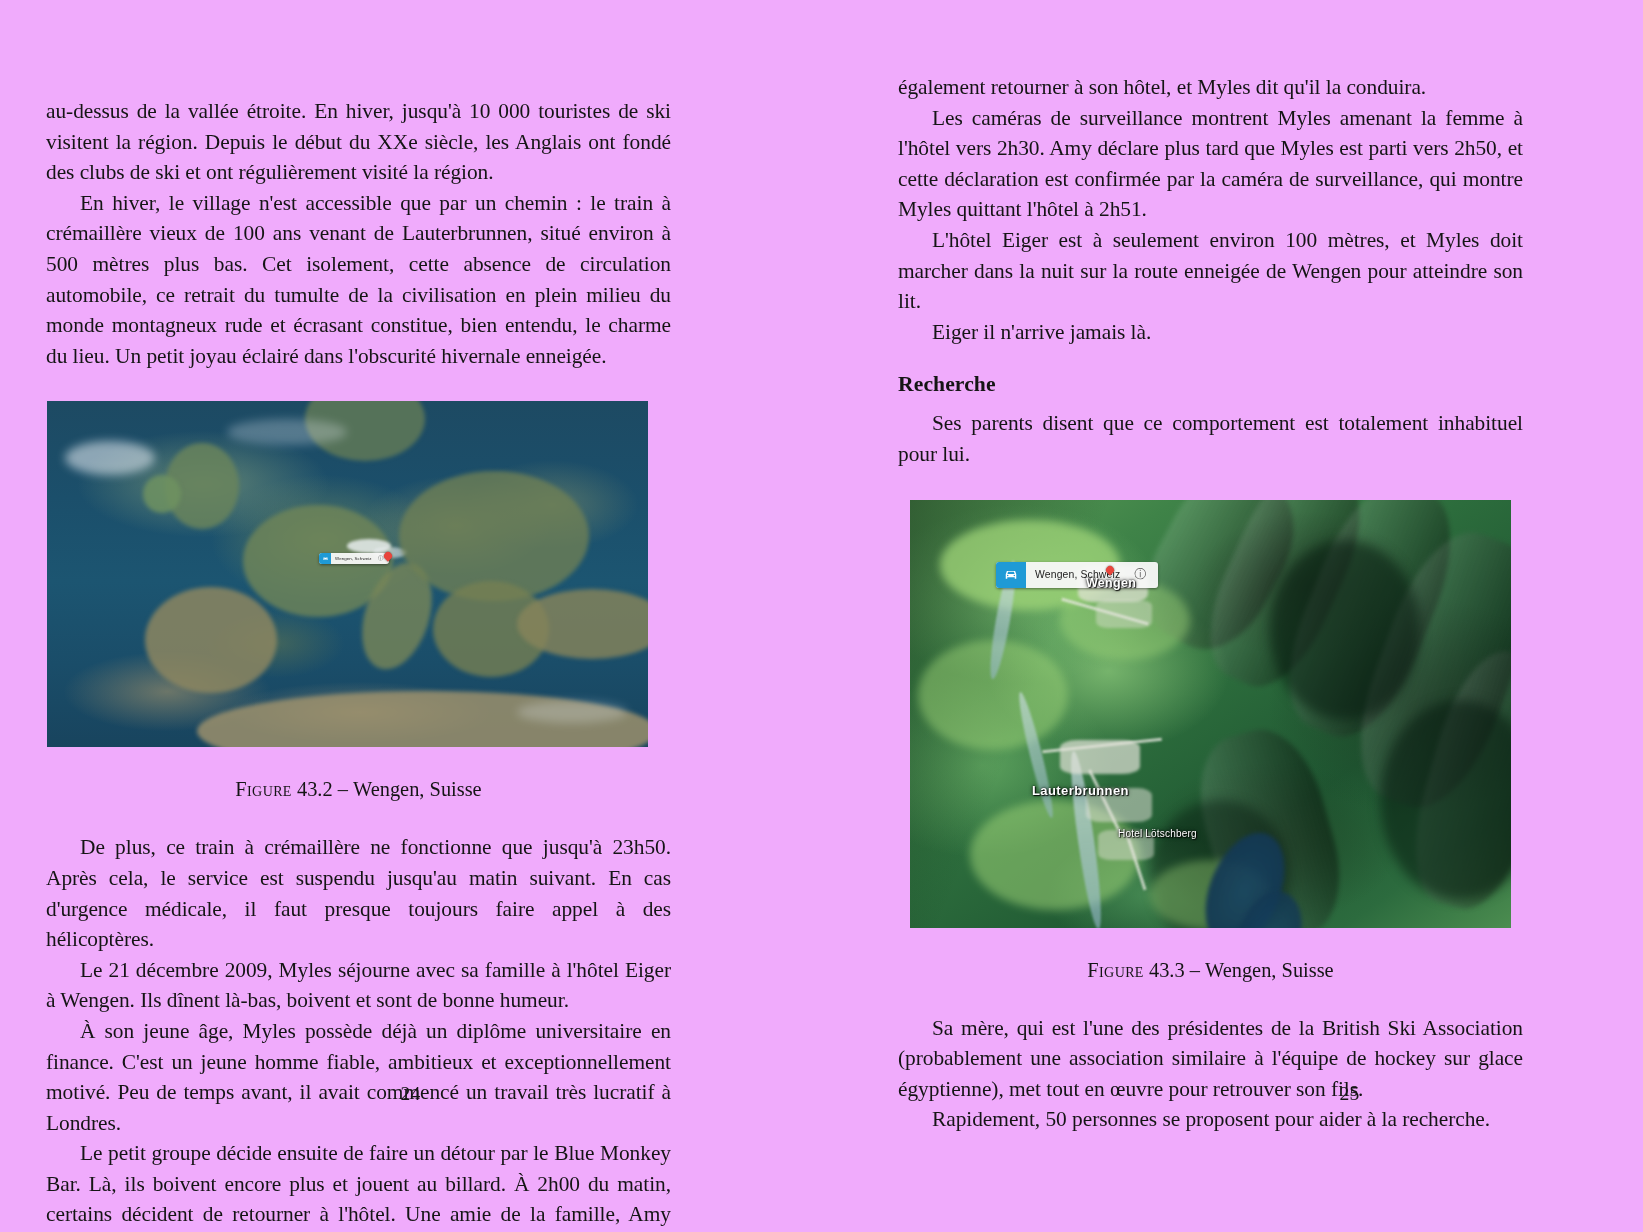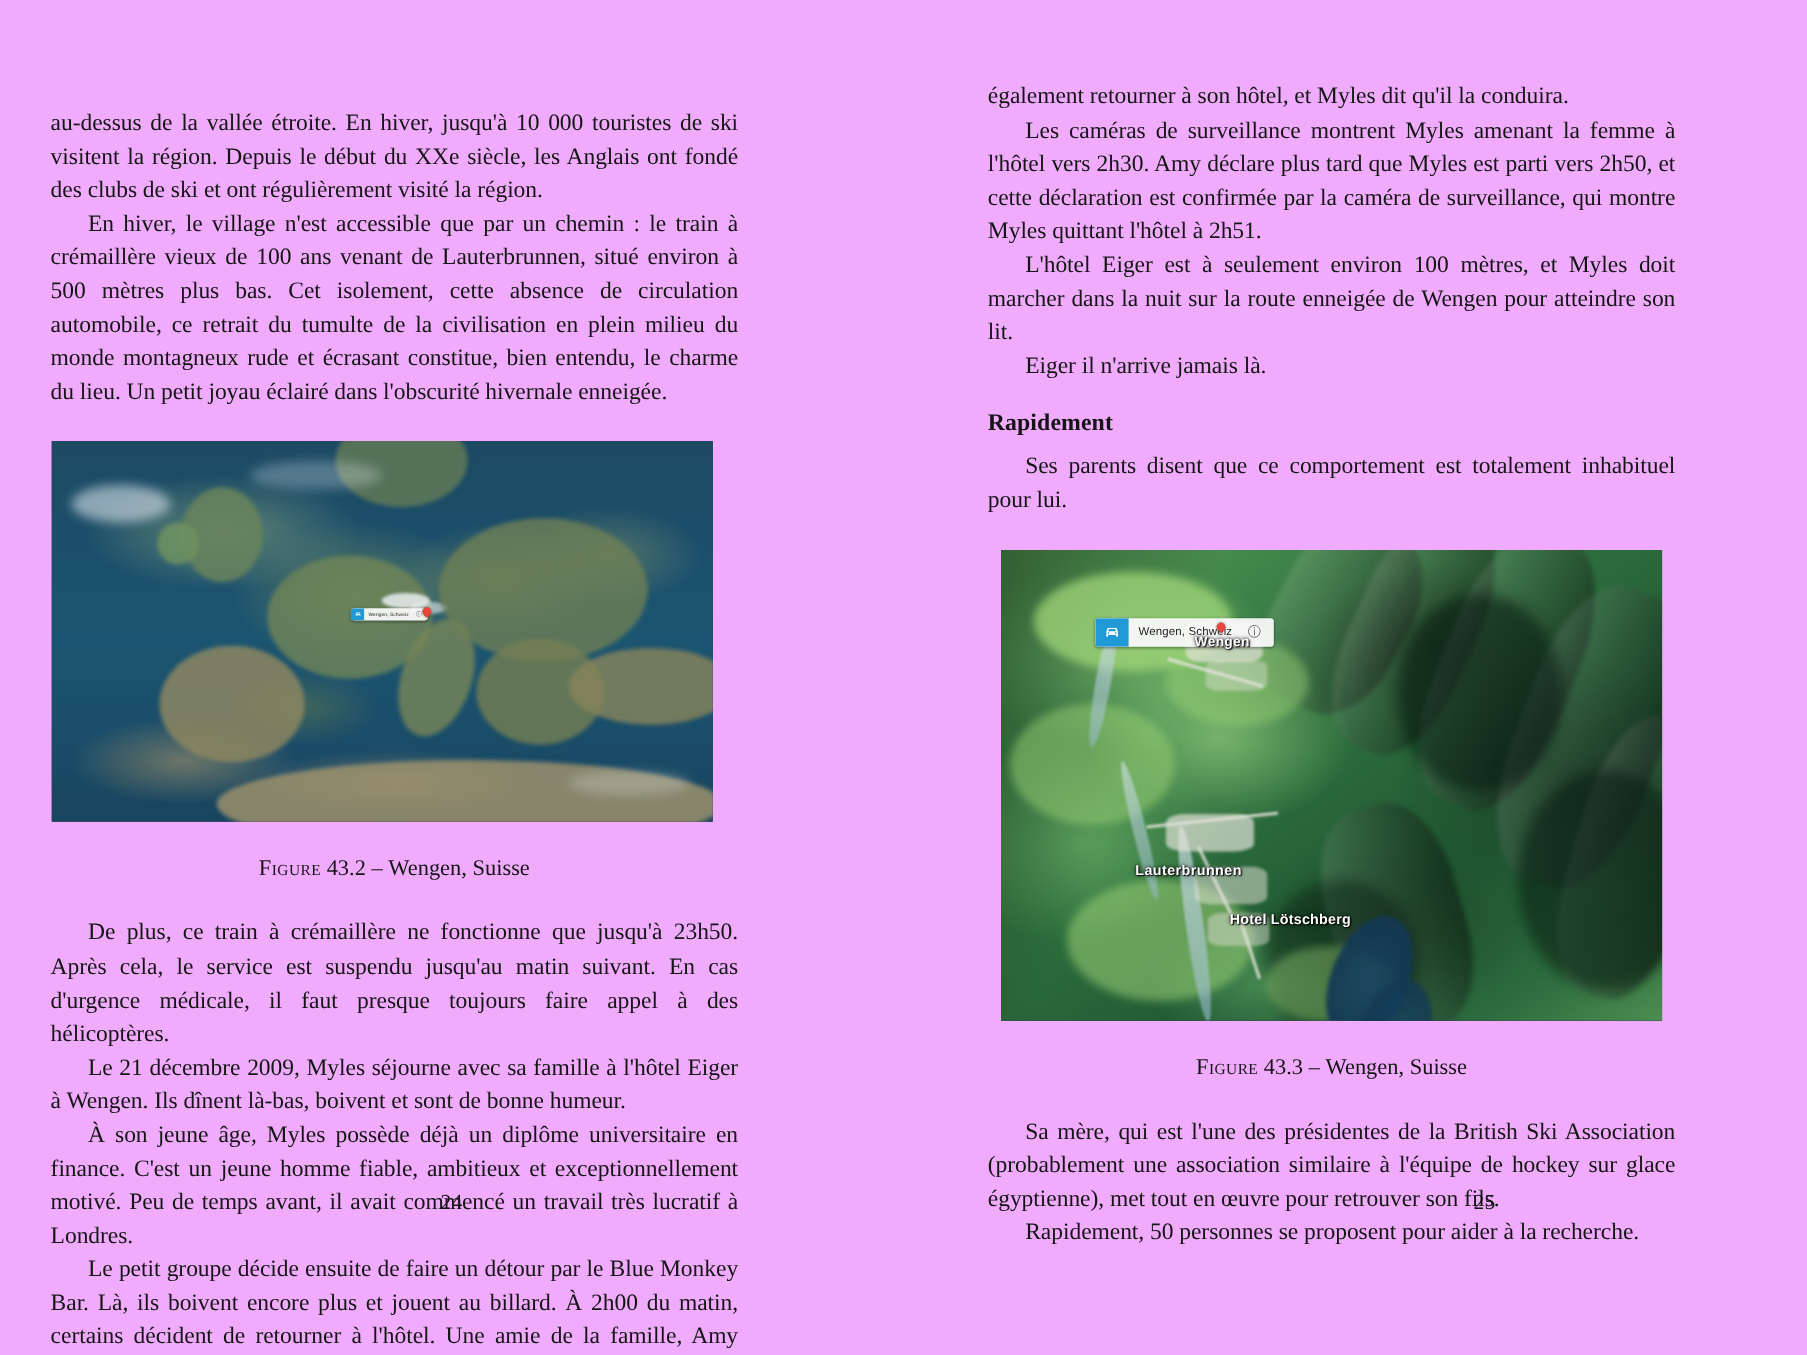--- a/index.html
+++ b/index.html
@@ -176,21 +176,21 @@
   .place-label {
     position: absolute;
     font-family: "Liberation Sans", sans-serif;
     color: #ffffff;
     text-shadow: 0 0 2px rgba(0,0,0,.9), 0 0 4px rgba(0,0,0,.7), 1px 1px 1px rgba(0,0,0,.85);
     white-space: nowrap;
     font-weight: bold;
   }
   .lbl-wengen { font-size: 12.5px; letter-spacing: .3px; }
   .lbl-lauterbrunnen { font-size: 13px; letter-spacing: .4px; }
-  .lbl-small { font-size: 13px; font-weight: bold; letter-spacing: .2px; }
+  .lbl-small { font-size: 10px; font-weight: normal; letter-spacing: .2px; }
 
   
   .wengen {
     position: absolute;
     inset: 0;
     background:
       linear-gradient(112deg, rgba(14,42,22,.55) 0%, rgba(14,42,22,0) 26%),
       radial-gradient(ellipse 34% 30% at 18% 22%, rgba(130,196,118,.85), rgba(130,196,118,0) 70%),
       radial-gradient(ellipse 28% 26% at 33% 40%, rgba(146,206,126,.7), rgba(146,206,126,0) 72%),
       radial-gradient(ellipse 30% 30% at 12% 62%, rgba(108,178,104,.7), rgba(108,178,104,0) 72%),
@@ -331,21 +331,21 @@
   <div class="page page-right">
     <div class="column">
 
       <p class="body noindent">également retourner à son hôtel, et Myles dit qu'il la conduira.</p>
       <p class="body indent">Les caméras de surveillance montrent Myles amenant la femme à l'hôtel vers 2h30. Amy déclare plus tard que Myles est parti vers 2h50, et cette déclaration est confirmée par la caméra de surveillance, qui montre Myles quittant l'hôtel à 2h51.</p>
       <p class="body indent">L'hôtel Eiger est à seulement environ 100 mètres, et Myles doit marcher dans la nuit sur la route enneigée de Wengen pour atteindre son lit.</p>
       <p class="body indent">Eiger il n'arrive jamais là.</p>
 
       <div class="spacer-sm"></div>
 
-      <h3 class="section">Rapidement</h3>
+      <h3 class="section">Recherche</h3>
 
       <div style="height:9px"></div>
 
       <p class="body indent">Ses parents disent que ce comportement est totalement inhabituel pour lui.</p>
 
       <div class="spacer-md"></div>
 
       <figure class="figure fig2">
         <div class="figure-img">
           <div class="wengen"></div>

